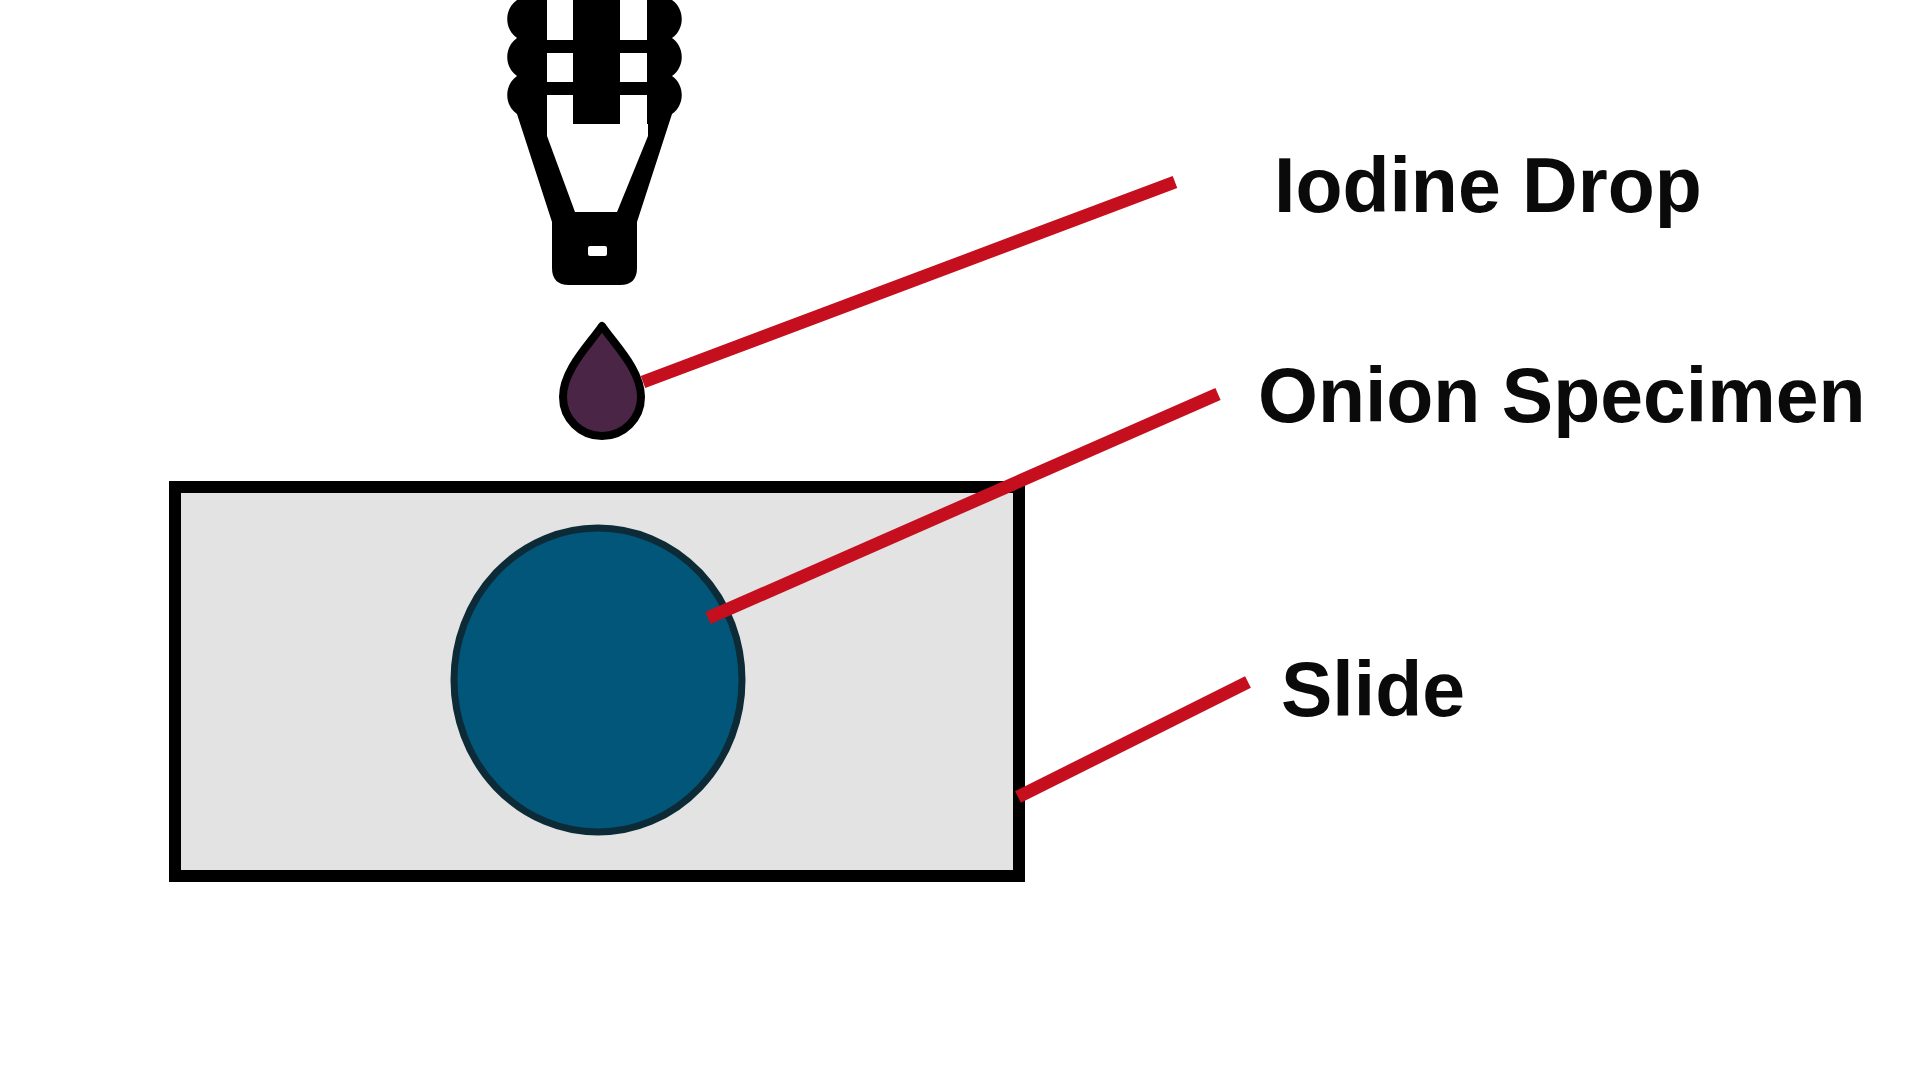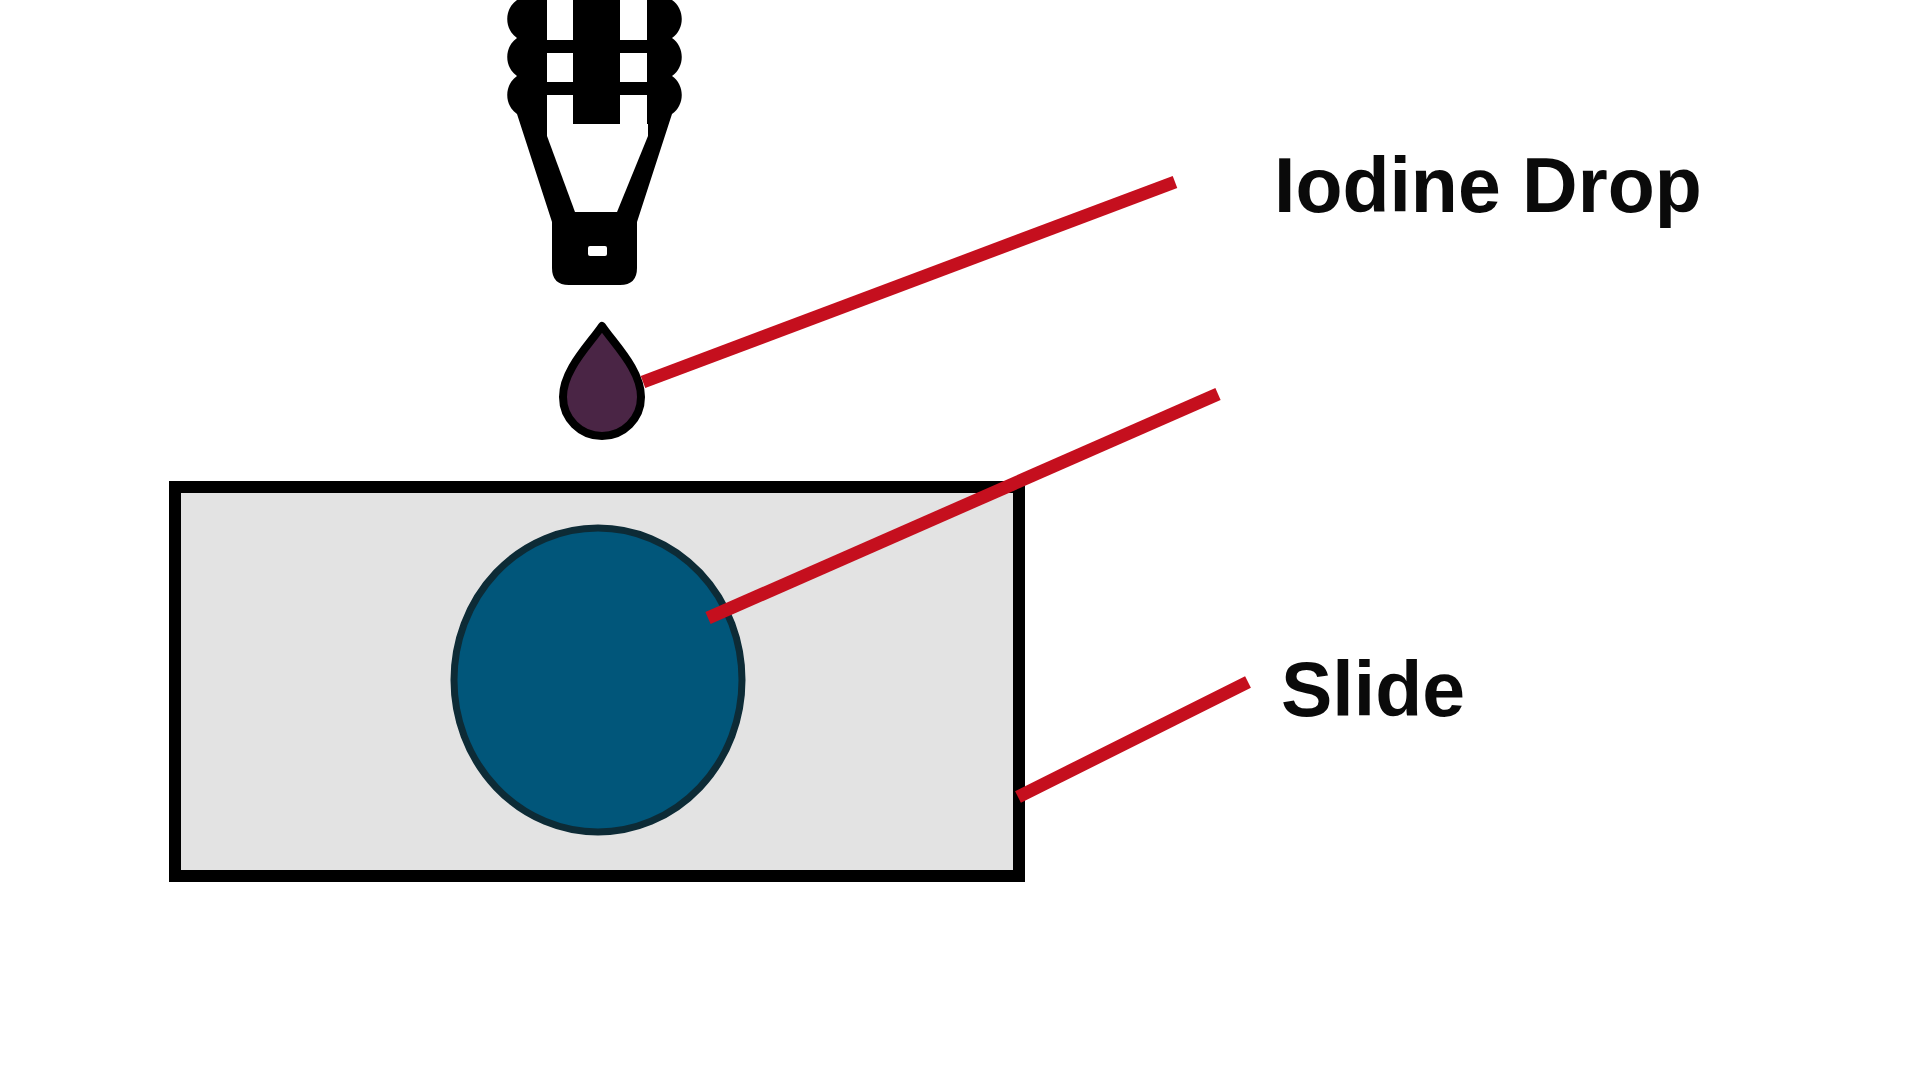--- a/index.html
+++ b/index.html
@@ -105,15 +105,16 @@
                A 39,39 0 1 1 4,74
                C 4,47 30,22 43,3 Z"></path>
     </g>
 
     <line class="leader" x1="643" y1="382" x2="1175" y2="182"></line>
     <line class="leader" x1="708" y1="618" x2="1218" y2="394"></line>
     <line class="leader" x1="1018" y1="797" x2="1248" y2="682"></line>
   </svg>
 
   <div class="label label-iodine">Iodine Drop</div>
+  <div class="label label-onion">Onion Specimen</div>
   <div class="label label-slide">Slide</div>
 
 </div>
 
 </body></html>

